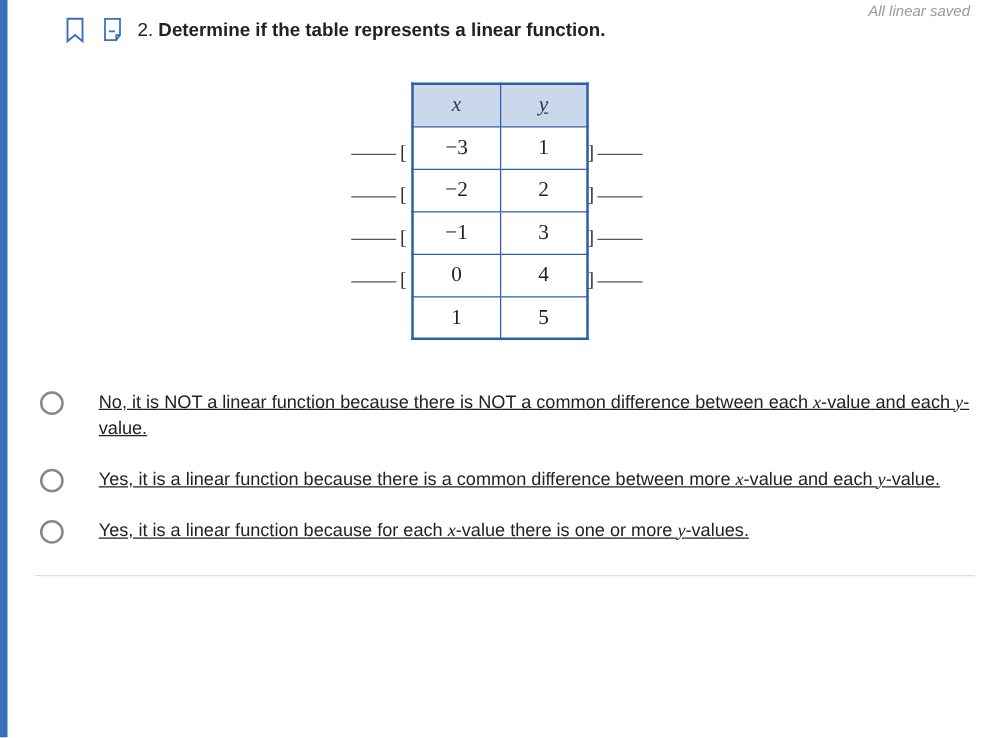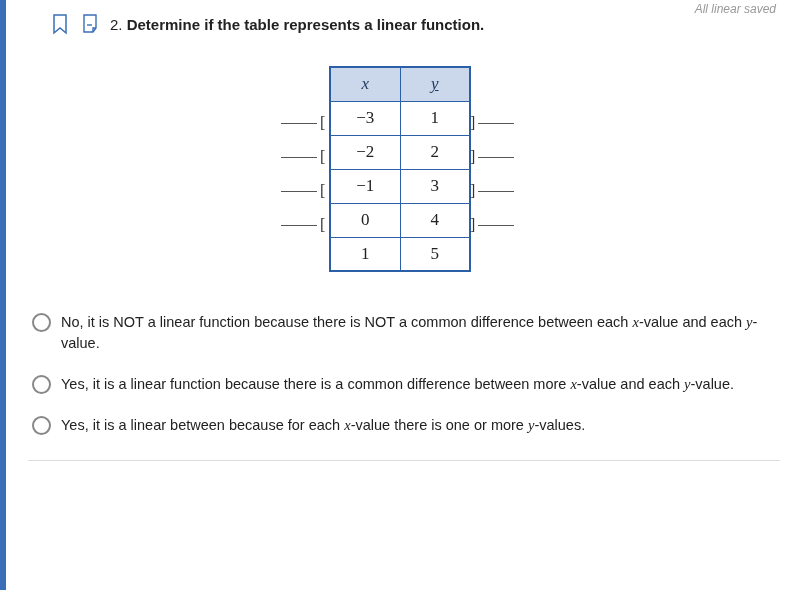--- a/index.html
+++ b/index.html
@@ -90,23 +90,24 @@
       border-bottom: 1px solid #555;
       width: 36px;
       margin: 0 3px;
     }
     .answers {
       padding: 0 20px 0 28px;
     }
     .answer {
       display: flex;
       align-items: flex-start;
-      gap: 10px;
+      gap: 28px;
       padding: 10px 4px;
       cursor: pointer;
+      text-decoration: underline;
     }
     .radio {
       flex-shrink: 0;
       width: 19px; height: 19px;
       border: 2px solid #888;
       border-radius: 50%;
       margin-top: 1px;
       background: #fff;
     }
     .answer-text {
@@ -200,18 +201,18 @@
   </div>
   <div class="answer">
     <div class="radio"></div>
     <div class="answer-text">
       <span>Yes, it is a linear function because there is a common difference between more </span><span class="mathvar">x</span><span>-value and each </span><span class="mathvar">y</span><span>-value.</span>
     </div>
   </div>
   <div class="answer">
     <div class="radio"></div>
     <div class="answer-text">
-      <span>Yes, it is a linear between because for each </span><span class="mathvar">x</span><span>-value there is one or more </span><span class="mathvar">y</span><span>-values.</span>
+      <span>Yes, it is a linear function because for each </span><span class="mathvar">x</span><span>-value there is one or more </span><span class="mathvar">y</span><span>-values.</span>
     </div>
   </div>
 </div>
 
 <div class="divider"></div>
 
 </body></html>

